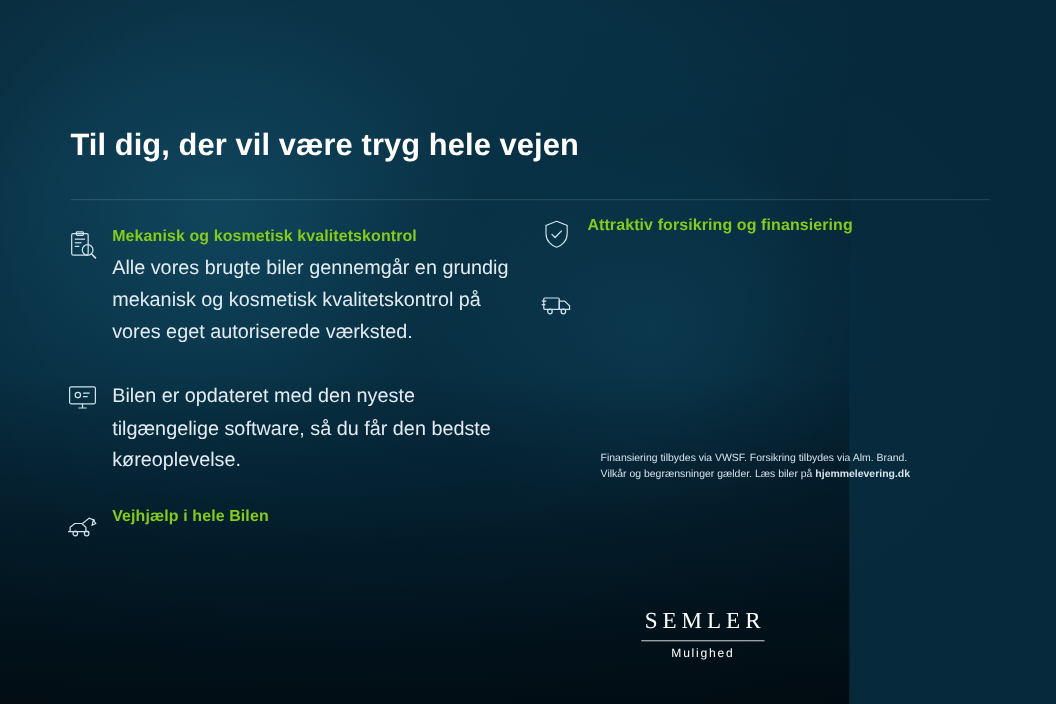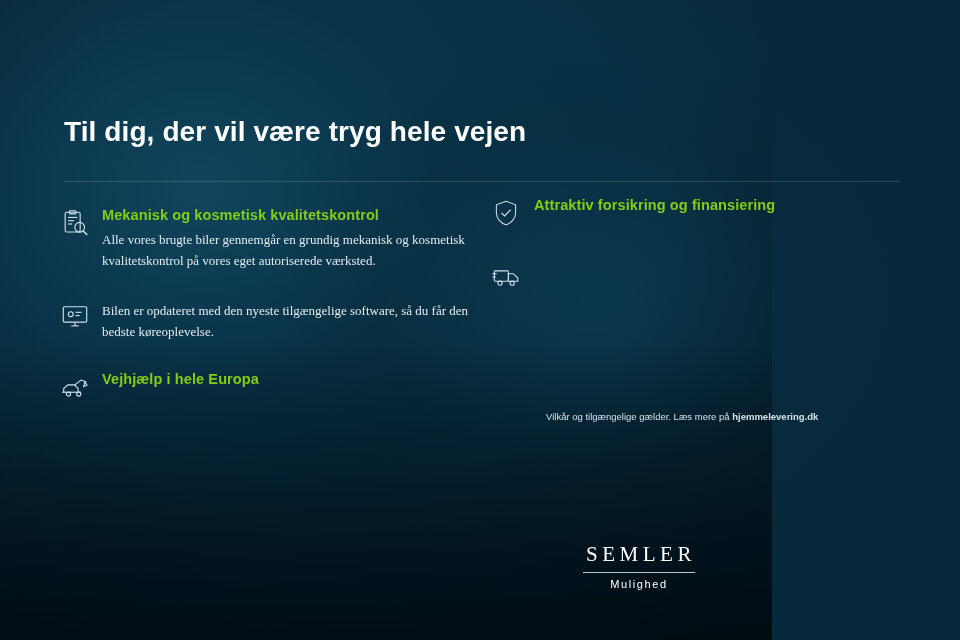--- a/index.html
+++ b/index.html
@@ -112,42 +112,41 @@
 
   .feature h3 {
     font-size: 14.5px;
     font-weight: bold;
     color: #84cc16;
     margin-bottom: 6px;
     letter-spacing: 0.1px;
   }
 
   .feature p {
-    font-size: 13px;
+    font-size: 18px;
     line-height: 1.62;
     color: #e3ecf2;
     font-weight: normal;
-    font-family: Liberation Serif, serif;
   }
 
   .disclaimer {
     position: absolute;
     left: 546px;
     top: 409px;
     width: 370px;
     font-size: 9.5px;
     line-height: 1.62;
     color: #d4e2ea;
   }
   .disclaimer strong { font-weight: bold; }
 
   .logo {
     position: absolute;
     right: 58px;
-    bottom: 50px;
+    bottom: 40px;
     width: 150px;
     text-align: center;
   }
   .logo .wordmark {
     font-family: "Liberation Serif", serif;
     font-size: 21px;
     letter-spacing: 4.5px;
     color: #ffffff;
     padding-left: 4px;
   }
@@ -217,21 +216,21 @@
         <svg width="30" height="30" viewBox="0 0 32 32" fill="none" stroke="currentColor" stroke-width="1.2">
           <path d="M2 20.5h20.5"></path>
           <path d="M4 20.5v-4.2l4.5-3.6h6.8l4 3.6v4.2"></path>
           <path d="M16 12.7l6.5-5.2 5.5 2.2"></path>
           <circle cx="9" cy="22.4" r="2.2"></circle>
           <circle cx="20" cy="22.4" r="2.2"></circle>
           <path d="M26.5 9.5l2.3 3.2-3.5 1.6z"></path>
         </svg>
       </span>
       <div class="body">
-        <h3>Vejhjælp i hele Europa</h3>
+        <h3>Vejhjælp i hele Bilen</h3>
       </div>
     </div>
 
   </div>
 
   <div class="col-right">
 
     <div class="feature">
       <span class="icon">
         <svg width="28" height="28" viewBox="0 0 32 32" fill="none" stroke="currentColor" stroke-width="1.2">
@@ -253,22 +252,23 @@
           <circle cx="21.5" cy="22.6" r="2.2"></circle>
           <line x1="0.5" y1="12.5" x2="5" y2="12.5"></line>
           <line x1="0.5" y1="16" x2="4" y2="16"></line>
         </svg>
       </span>
     </div>
 
   </div>
 
   <div class="disclaimer">
+    <div>Finansiering tilbydes via VWSF. Forsikring tilbydes via Alm. Brand.</div>
     <div>
-      <span>Vilkår og tilgængelige gælder. Læs mere på </span><strong>hjemmelevering.dk</strong>
+      <span>Vilkår og begrænsninger gælder. Læs biler på </span><strong>hjemmelevering.dk</strong>
     </div>
   </div>
 
   <div class="logo">
     <div class="wordmark">SEMLER</div>
     <div class="rule"></div>
     <div class="sub">Mulighed</div>
   </div>
 </div>
 

